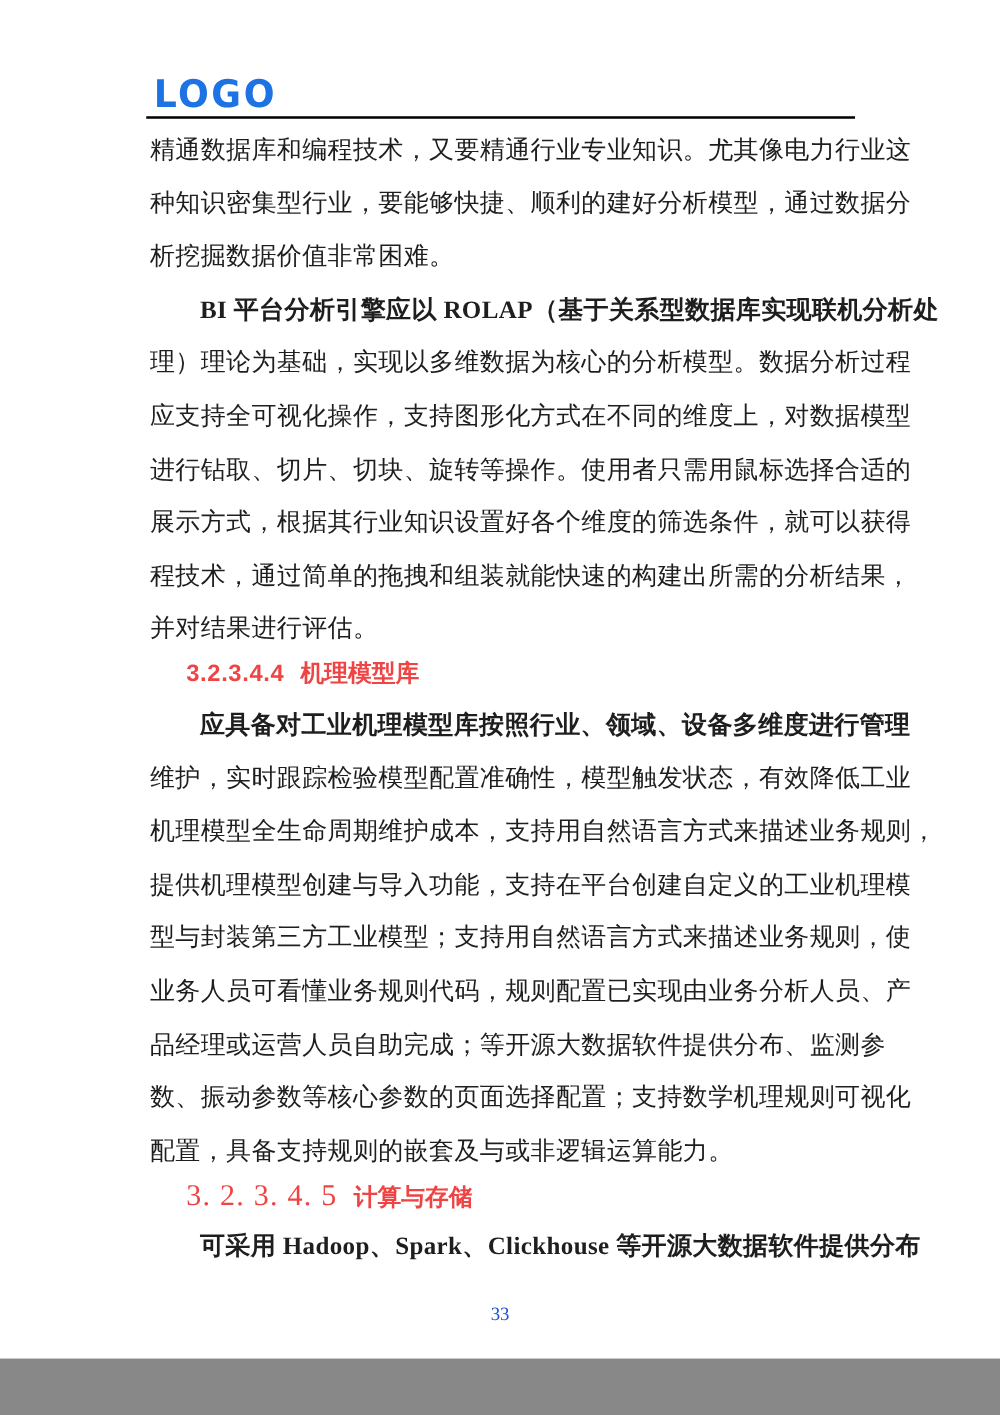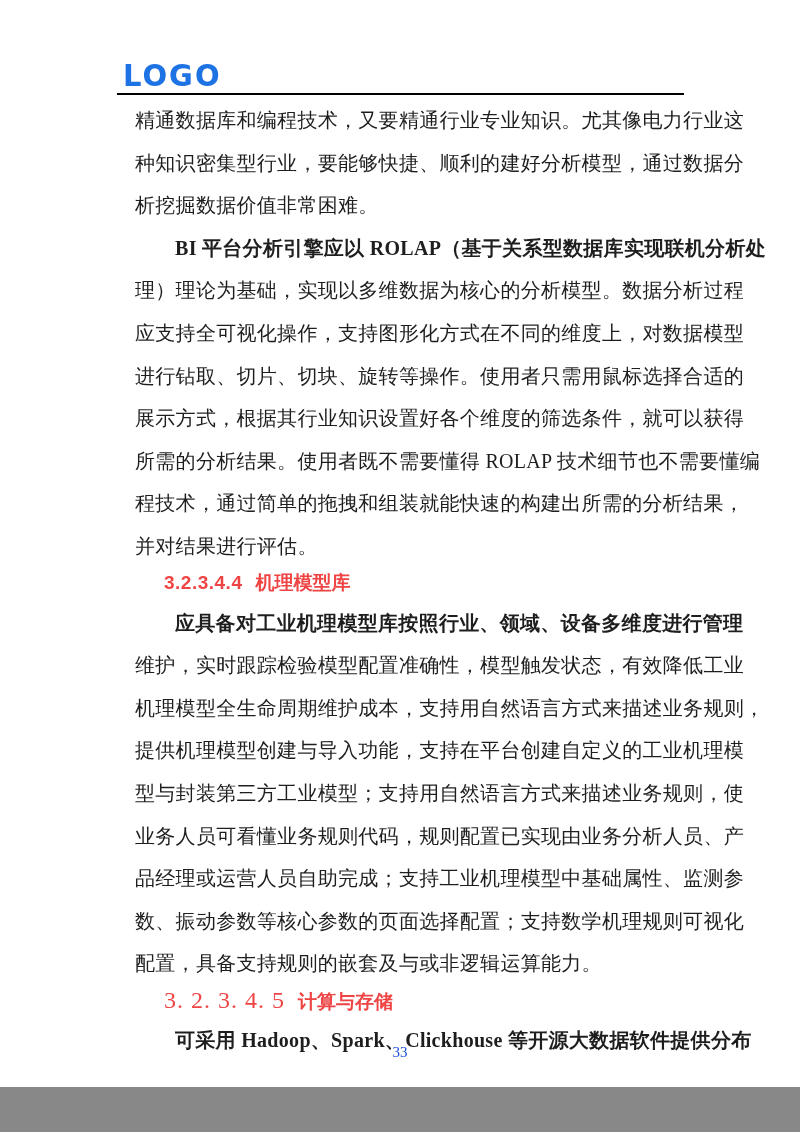--- a/index.html
+++ b/index.html
@@ -28,21 +28,21 @@
   .header-rule {
     position: absolute;
     left: 117px;
     top: 93px;
     width: 567px;
     height: 2px;
     background: #000000;
   }
   .doc-body {
     position: absolute;
-    left: 135px;
+    left: 120px;
     top: 99px;
     width: 567px;
     color: #1e1e1e;
   }
   .line {
     font-size: 20px;
     height: 42.6px;
     line-height: 42.6px;
     white-space: nowrap;
     text-align: justify;
@@ -93,31 +93,30 @@
 
   <div class="doc-body">
       <div class="line">精通数据库和编程技术，又要精通行业专业知识。尤其像电力行业这</div>
       <div class="line">种知识密集型行业，要能够快捷、顺利的建好分析模型，通过数据分</div>
       <div class="line final">析挖掘数据价值非常困难。</div>
       <div class="line indent">BI 平台分析引擎应以 ROLAP（基于关系型数据库实现联机分析处</div>
       <div class="line">理）理论为基础，实现以多维数据为核心的分析模型。数据分析过程</div>
       <div class="line">应支持全可视化操作，支持图形化方式在不同的维度上，对数据模型</div>
       <div class="line">进行钻取、切片、切块、旋转等操作。使用者只需用鼠标选择合适的</div>
       <div class="line">展示方式，根据其行业知识设置好各个维度的筛选条件，就可以获得</div>
-      <div class="line">所需的分析结果。使用者既不需要懂得 ROLAP 技术细节也不需要懂编</div>
       <div class="line">程技术，通过简单的拖拽和组装就能快速的构建出所需的分析结果，</div>
       <div class="line final">并对结果进行评估。</div>
       <div class="heading sans-number"><span class="h-num">3.2.3.4.4</span><span class="h-title">机理模型库</span></div>
       <div class="line indent">应具备对工业机理模型库按照行业、领域、设备多维度进行管理</div>
       <div class="line">维护，实时跟踪检验模型配置准确性，模型触发状态，有效降低工业</div>
       <div class="line">机理模型全生命周期维护成本，支持用自然语言方式来描述业务规则，</div>
       <div class="line">提供机理模型创建与导入功能，支持在平台创建自定义的工业机理模</div>
       <div class="line">型与封装第三方工业模型；支持用自然语言方式来描述业务规则，使</div>
       <div class="line">业务人员可看懂业务规则代码，规则配置已实现由业务分析人员、产</div>
-      <div class="line">品经理或运营人员自助完成；支持工业机理模型中基础属性、监测参</div>
+      <div class="line">品经理或运营人员自助完成；等开源大数据软件提供分布、监测参</div>
       <div class="line">数、振动参数等核心参数的页面选择配置；支持数学机理规则可视化</div>
       <div class="line final">配置，具备支持规则的嵌套及与或非逻辑运算能力。</div>
       <div class="heading serif-number"><span class="h-num">3. 2. 3. 4. 5</span><span class="h-title">计算与存储</span></div>
       <div class="line indent">可采用 Hadoop、Spark、Clickhouse 等开源大数据软件提供分布</div>
     </div>
 
   <div class="page-number">33</div>
 
 </div>
 

